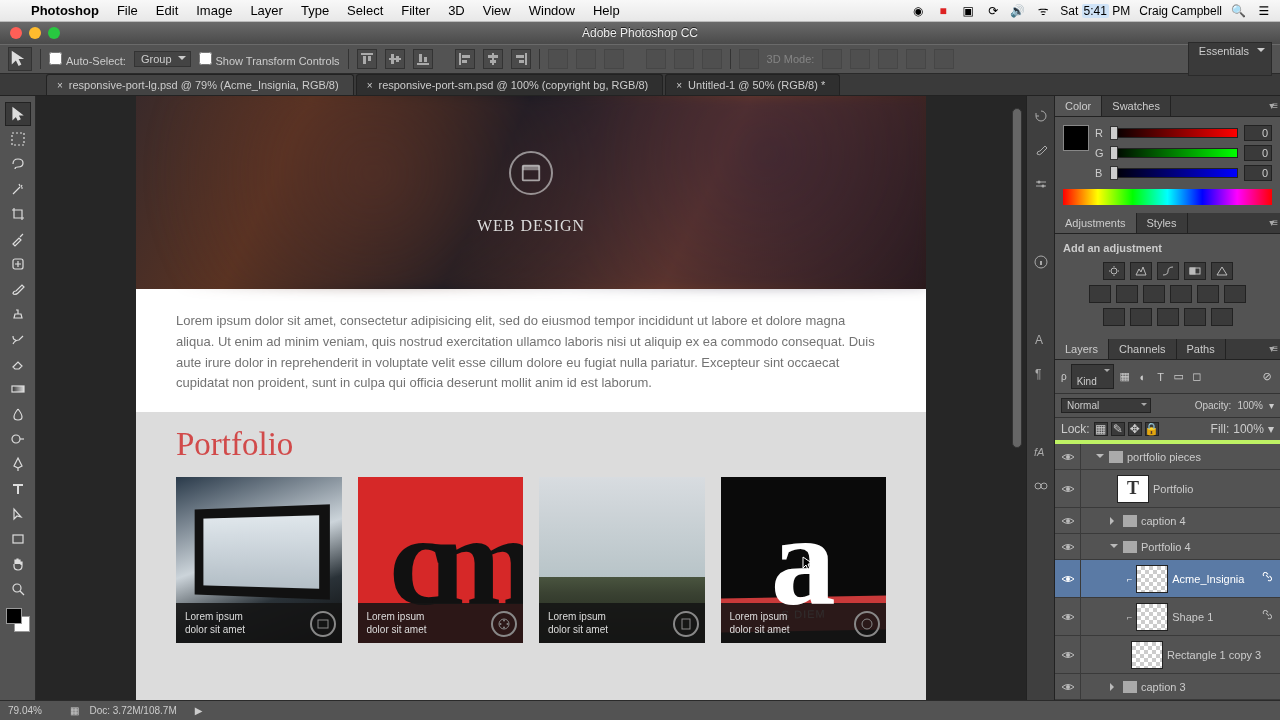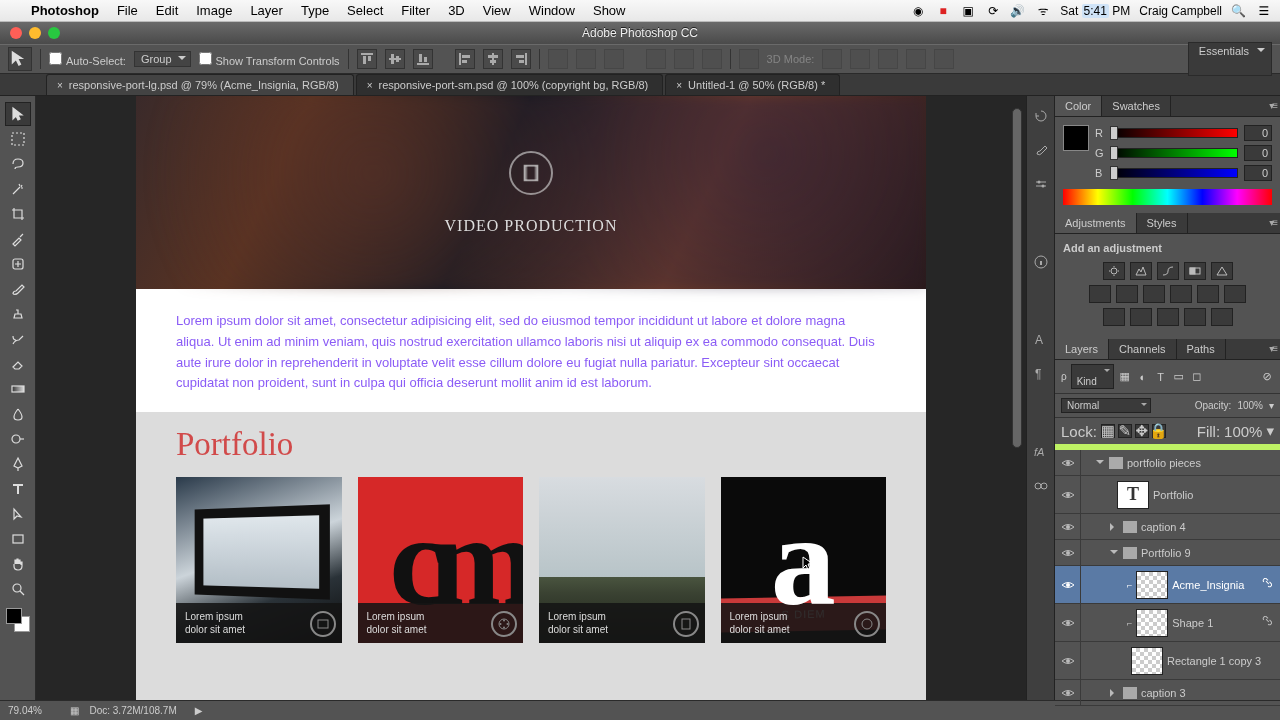--- a/index.html
+++ b/index.html
@@ -60,21 +60,21 @@
 .hero { height: 193px; display: flex; background: linear-gradient(115deg,#3a2a2a 0%,#5a3322 20%,#1a1a22 45%,#6a3a2a 70%,#2a1a1a 100%); position: relative; }
 .hero::before { content:""; position:absolute; inset:0; background: radial-gradient(circle at 30% 40%, rgba(90,50,40,.6), transparent 40%), radial-gradient(circle at 80% 30%, rgba(40,30,60,.5), transparent 50%); filter: blur(6px); }
 .hcol { flex: 1; border-right: 1px solid rgba(255,255,255,.12); display: flex; flex-direction: column; align-items: center; justify-content: center; color: #ddd; position: relative; z-index: 1; }
 .hcol:last-child { border-right: none; }
 .hcol .circ { width: 44px; height: 44px; border: 2px solid rgba(220,220,220,.6); border-radius: 50%; display: flex; align-items: center; justify-content: center; margin-bottom: 22px; }
 .hcol .circ svg { width: 22px; height: 22px; fill: rgba(220,220,220,.7); }
 .hcol .hlabel { font-size: 16px; letter-spacing: 1px; font-weight: 400; font-family: Georgia, serif; }
 
 .sec-white { background: #fff; padding: 22px 40px 18px; }
 .sec-title { font-family: Georgia, serif; color: #d14a4a; font-size: 33px; font-weight: 400; margin-bottom: 14px; }
-.sec-white p { color: #8b5cf6; font-size: 13px; line-height: 1.6; }
+.sec-white p { color: #737373; font-size: 13px; line-height: 1.6; }
 
 .sec-grey { background: #dcdcdc; padding: 14px 40px 0; }
 .pf-title { font-family: Georgia, serif; color: #d14a4a; font-size: 33px; margin-bottom: 14px; }
 .pfgrid { display: flex; gap: 16px; }
 .pitem { width: 166px; height: 166px; position: relative; background: #222; overflow: hidden; }
 .pitem .cap { position: absolute; bottom: 0; left: 0; right: 0; background: rgba(20,20,20,.88); color: #ddd; font-size: 10px; padding: 7px 9px; line-height: 1.3; }
 .pitem .cic { position: absolute; bottom: 6px; right: 6px; width: 26px; height: 26px; border: 2px solid #888; border-radius: 50%; display: flex; align-items: center; justify-content: center; }
 .pitem .cic svg { width: 14px; height: 14px; fill: #888; }
 .pi1 { background: linear-gradient(160deg,#2a3a4a 0%,#ccd4da 45%,#2a3238 70%,#0a0a0a 100%); }
 .pi1::before { content:""; position:absolute; inset:18% 8% 28% 8%; background: linear-gradient(#dfe6eb,#b4bfc7); transform: perspective(300px) rotateY(-14deg); border: 10px solid #111; }
@@ -123,21 +123,21 @@
 .adjbtn svg { width:14px; height:12px; fill:#bbb; stroke:#bbb; }
 
 .layerpanel { flex:1; display:flex; flex-direction:column; }
 .lctrl { display:flex; align-items:center; gap:4px; padding:4px 6px; border-bottom:1px solid #333; }
 .lctrl .dd { background:#3a3a3a; border:1px solid #222; padding:11px 16px 1px 5px; position:relative; font-size:10px; }
 .lctrl .dd::after { content:""; position:absolute; right:3px; top:4px; border:3px solid transparent; border-top-color:#aaa; }
 .lctrl .ico { width:14px; height:14px; display:inline-flex; align-items:center; justify-content:center; }
 .lctrl2 { display:flex; align-items:center; gap:6px; padding:4px 6px; border-bottom:1px solid #333; font-size:10px; }
 .lctrl2 .dd2 { background:#3a3a3a; border:1px solid #222; padding:1px 16px 1px 5px; flex:0 0 90px; position:relative; }
 .lctrl2 .dd2::after { content:""; position:absolute; right:3px; top:4px; border:3px solid transparent; border-top-color:#aaa; }
-.lctrl3 { display:flex; align-items:center; gap:4px; padding:4px 6px; border-bottom:6px solid #bef264; font-size:15px; }
+.lctrl3 { display:flex; gap:4px; padding:4px 6px; border-bottom:4px solid #bef264; font-size:12px; }
 .lockrow { display:flex; gap:3px; }
 .lockrow span { width:14px; height:14px; background:#3a3a3a; border:1px solid #222; display:inline-flex; align-items:center; justify-content:center; }
 
 .ltree { flex:1; overflow:auto; font-size:11px; }
 .lrow { display:flex; align-items:center; height:26px; border-bottom:1px solid #3a3a3a; }
 .lrow.thumb { height:38px; }
 .lrow.sel { background:#5a7aa5; color:#fff; }
 .lrow .eye { width:26px; display:flex; align-items:center; justify-content:center; border-right:1px solid #3a3a3a; height:100%; }
 .lrow .eye svg { width:14px; height:10px; fill:#bbb; }
 .lrow.sel .eye svg { fill:#fff; }
@@ -170,21 +170,21 @@
   <span class="mitem">File</span>
   <span class="mitem">Edit</span>
   <span class="mitem">Image</span>
   <span class="mitem">Layer</span>
   <span class="mitem">Type</span>
   <span class="mitem">Select</span>
   <span class="mitem">Filter</span>
   <span class="mitem">3D</span>
   <span class="mitem">View</span>
   <span class="mitem">Window</span>
-  <span class="mitem">Show</span>
+  <span class="mitem">Help</span>
   <span class="spacer"></span>
   <div class="right">
     <span class="ic">◉</span>
     <span class="ic" style="color:#d22">■</span>
     <span class="ic">▣</span>
     <span class="ic">⟳</span>
     <span class="ic">🔊</span>
     <span class="ic">ᯤ</span>
     <span>Sat <span class="timebox">5:41</span> PM</span>
     <span>Craig Campbell</span>
@@ -408,26 +408,25 @@
         <div class="fg"></div>
       </div>
   </div>
 
   <div class="canvaswrap">
     <div class="canvas">
       <div class="hero">
         <div class="hcol">
           <div class="circ">
               <svg viewBox="0 0 24 24">
-                <rect x="5" y="4" width="14" height="16" fill="none" stroke="rgba(220,220,220,.7)" stroke-width="2"></rect>
-                <rect x="5" y="4" width="3" height="16" fill="rgba(220,220,220,.4)"></rect>
-                <rect x="16" y="4" width="3" height="16" fill="rgba(220,220,220,.4)"></rect>
-              </svg>
-            </div>
-          <div class="hlabel">VIDEO PRODUCTION</div>
+                <rect x="3" y="4" width="18" height="16" rx="1" fill="none" stroke="rgba(220,220,220,.7)" stroke-width="2"></rect>
+                <rect x="3" y="4" width="18" height="5" fill="rgba(220,220,220,.5)"></rect>
+              </svg>
+            </div>
+          <div class="hlabel">WEB DESIGN</div>
         </div>
       </div>
       <div class="sec-white">
         <p>Lorem ipsum dolor sit amet, consectetur adipisicing elit, sed do eiusmod tempor incididunt ut labore et dolore magna aliqua. Ut enim ad minim veniam, quis nostrud exercitation ullamco laboris nisi ut aliquip ex ea commodo consequat. Duis aute irure dolor in reprehenderit in voluptate velit esse cillum dolore eu fugiat nulla pariatur. Excepteur sint occaecat cupidatat non proident, sunt in culpa qui officia deserunt mollit anim id est laborum.</p>
       </div>
       <div class="sec-grey">
         <div class="pf-title">Portfolio</div>
         <div class="pfgrid">
           <div class="pitem pi1">
             <div class="cap">Lorem ipsum<br>dolor sit amet</div>
@@ -697,21 +696,21 @@
         <div class="lrow">
           <div class="eye">
               <svg viewBox="0 0 14 10">
                 <path d="M1 5 Q7 0 13 5 Q7 10 1 5" fill="none" stroke="#bbb"></path>
                 <circle cx="7" cy="5" r="2"></circle>
               </svg>
             </div>
           <span class="ind" style="width:28px"></span>
             <span class="tw open"></span>
           <div class="fold"></div>
-          <span>Portfolio 9</span>
+          <span>Portfolio 4</span>
         </div>
         <div class="lrow thumb sel">
           <div class="eye">
               <svg viewBox="0 0 14 10">
                 <path d="M1 5 Q7 0 13 5 Q7 10 1 5" fill="none" stroke="#fff"></path>
                 <circle cx="7" cy="5" r="2"></circle>
               </svg>
             </div>
           <span class="ind" style="width:46px"></span>
             <span style="font-size:9px">⌐</span>

